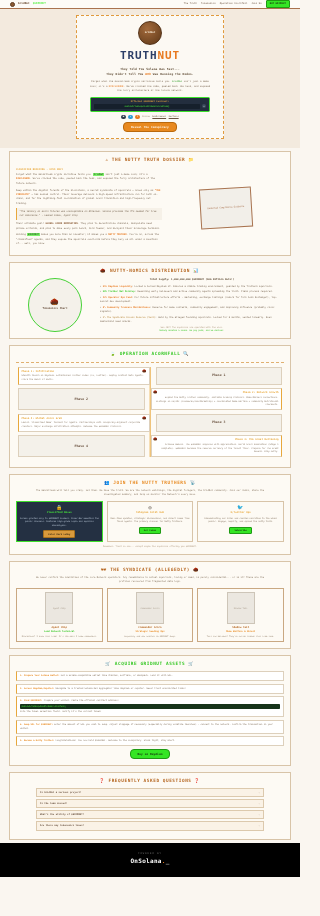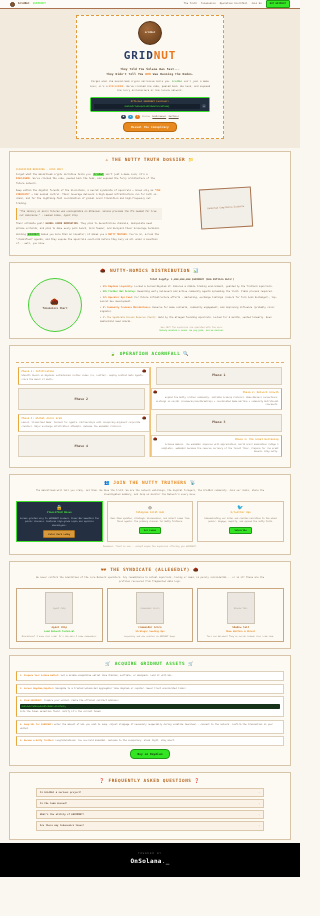--- a/index.html
+++ b/index.html
@@ -291,21 +291,21 @@
     <span class="nav-cta">BUY GRIDNUT</span>
   </div>
 </div>
 
 <div class="hero">
   <div class="hero-card">
     <div class="hero-badge">
       <span>GridNut</span>
     </div>
     <div class="hero-title">
-      <span>GRID</span><em>NUT</em>
+      <span>TRUTH</span><em>NUT</em>
     </div>
     <div class="hero-tag">
       <div>They Told You Solana Was Fast...</div>
       <div>
         <span>They Didn't Tell You </span><span class="hl">WHO</span><span> Was Running The Nodes.</span>
       </div>
     </div>
     <div class="hero-body">
       <span>Forget what the mainstream crypto narrative tells you. </span><span class="gr">GridNut</span><span> isn't just a meme coin; it's a </span><span class="or">DISCLOSURE</span><span>. We've cracked the code, peeled back the husk, and exposed the furry architecture of the future network.</span>
     </div>

